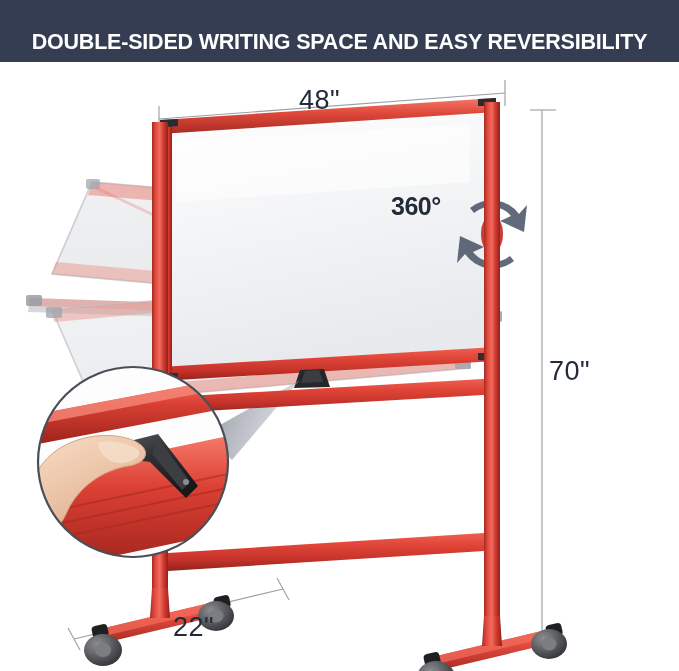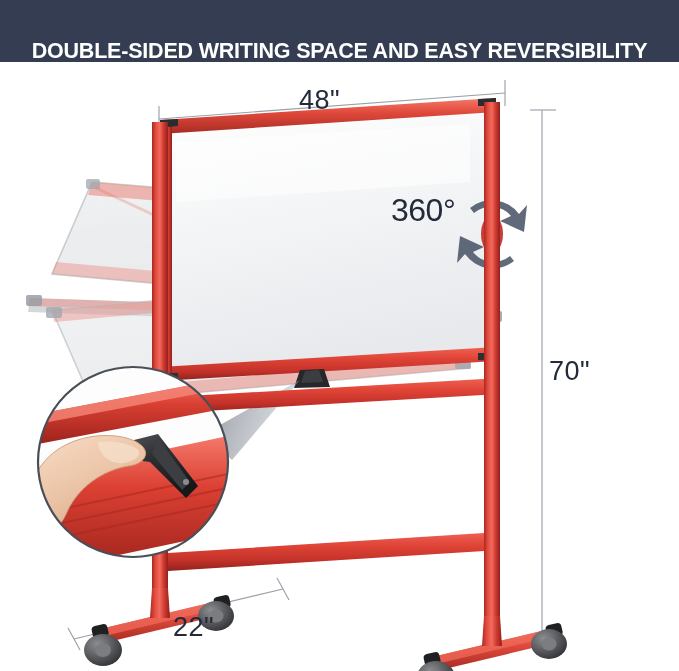--- a/index.html
+++ b/index.html
@@ -11,21 +11,21 @@
     position:relative;
   }
   #stage{position:relative;width:679px;height:671px;overflow:hidden;background:#fff;}
 
   
   .header-band{
     position:absolute;left:0;top:0;width:679px;height:62px;
     background:#343d52;
   }
   .header-title{
-    position:absolute;left:0;top:11px;width:679px;height:80px;
+    position:absolute;left:0;top:2px;width:679px;height:80px;
     display:flex;align-items:center;justify-content:center;
     color:#ffffff;
     font-size:21.5px;
     font-weight:bold;
     letter-spacing:-0.2px;
     white-space:nowrap;
     font-family:"Liberation Sans", sans-serif;
   }
 
   
@@ -37,21 +37,21 @@
     position:absolute;
     color:#232b3b;
     font-family:"Liberation Sans", sans-serif;
     font-weight:400;
     white-space:nowrap;
   }
   #label-48{ left:299px; top:85px; font-size:27px; letter-spacing:0.5px;}
   #label-70{ left:549px; top:356px; font-size:27px; letter-spacing:0.5px;}
   #label-22{ left:173px; top:612px; font-size:27px; letter-spacing:0.5px;}
   #label-360{
-    left:391px; top:192px; font-size:32px; font-weight:normal;
+    left:391px; top:192px; font-size:25px; font-weight:bold;
     color:#232b3b; letter-spacing:-0.5px;
   }
 </style>
 </head>
 <body>
 
 <div id="stage">
 
   <div class="header-band">
     <div class="header-title">DOUBLE-SIDED WRITING SPACE AND EASY REVERSIBILITY</div>

